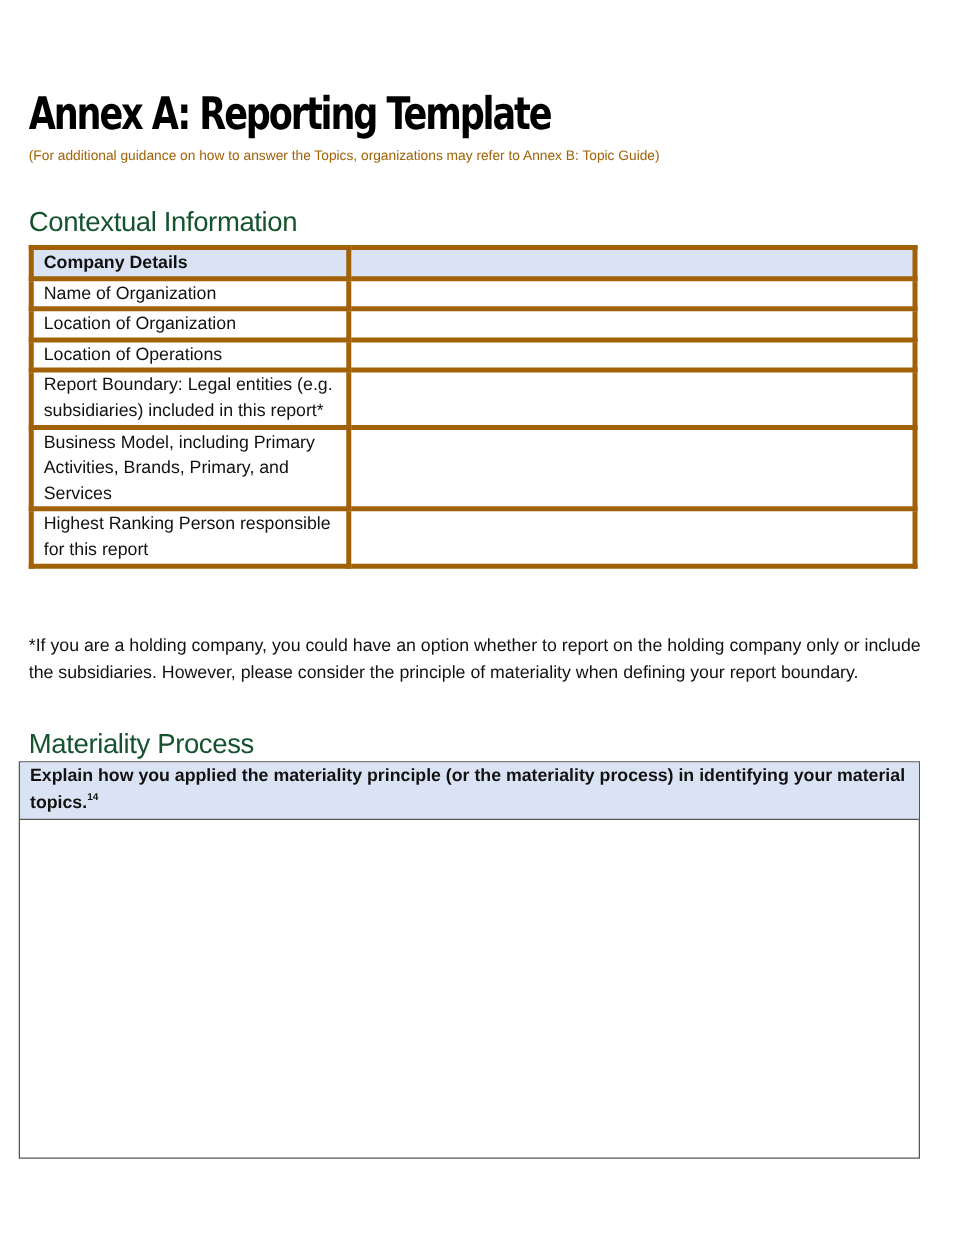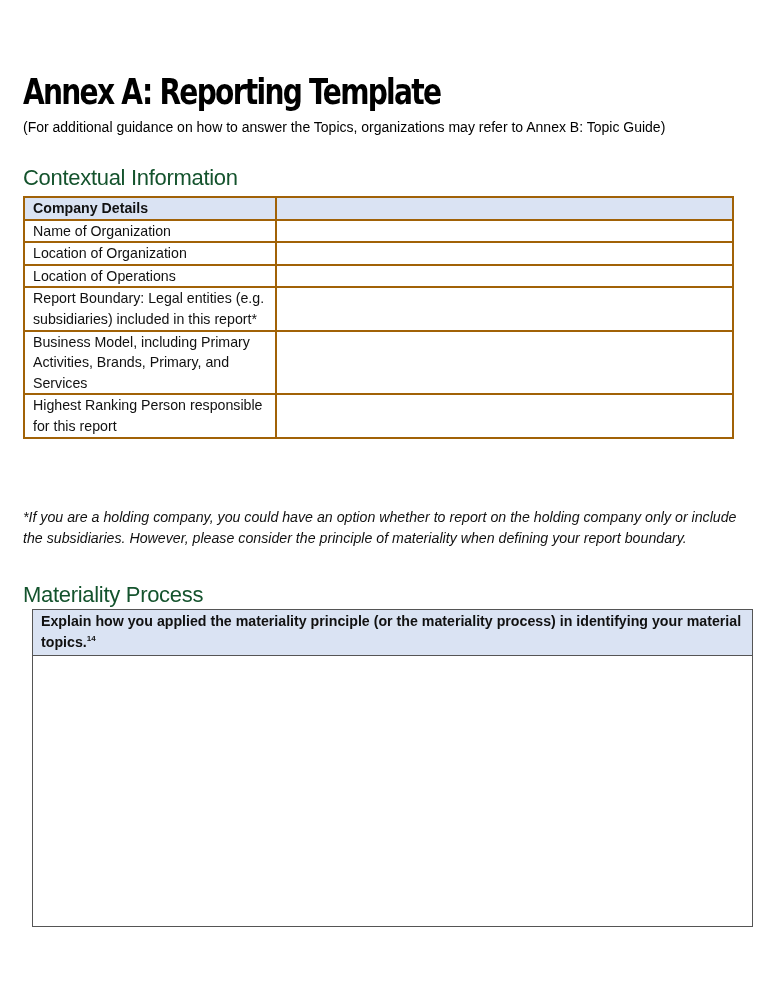--- a/index.html
+++ b/index.html
@@ -1,27 +1,27 @@
 <!DOCTYPE html>
 <html><head>
 <meta charset="utf-8">
 <style>
   html, body { margin: 0; padding: 0; background: #ffffff; }
   body { width: 766px; height: 1000px; position: relative; overflow: hidden; font-family: "Liberation Sans", sans-serif; color: #111; }
   .title { position: absolute; left: 23px; top: 71px; font-family: "DejaVu Sans", sans-serif; font-weight: bold; font-size: 36px; letter-spacing: -2.2px; transform: scaleX(0.78); transform-origin: left top; color: #000; white-space: nowrap; }
-  .subtitle { position: absolute; left: 23px; top: 119px; font-size: 14px; color: #000000; white-space: nowrap; }
+  .subtitle { position: absolute; left: 23px; top: 119px; font-size: 11px; color: #a16207; white-space: nowrap; }
   .h2 { position: absolute; left: 23px; font-size: 22px; color: #14532d; white-space: nowrap; letter-spacing: -0.3px; }
   .h2.ctx { top: 165px; }
   .h2.mat { top: 582px; }
   table.details { position: absolute; left: 23px; top: 196px; width: 711px; border-collapse: collapse; font-size: 14.2px; }
-  table.details td { border: 2px solid #a16207; padding: 0 8px; vertical-align: top; line-height: 20.6px; }
+  table.details td { border: 4px solid #a16207; padding: 0 8px; vertical-align: top; line-height: 20.6px; }
   table.details td.label { width: 234px; }
   table.details tr.head td { background: #dae3f3; font-weight: bold; }
-  .footnote { position: absolute; left: 23px; top: 507px; width: 726px; font-style: italic; font-size: 14.2px; line-height: 20.6px; color: #111; }
-  .mat-box { position: absolute; left: 32px; top: 609px; width: 721px; height: 318px; border: 1px solid #555; box-sizing: border-box; }
+  .footnote { position: absolute; left: 23px; top: 507px; width: 726px; font-size: 14.2px; line-height: 20.6px; color: #111; }
+  .mat-box { position: absolute; left: 15px; top: 609px; width: 721px; height: 318px; border: 1px solid #555; box-sizing: border-box; }
   .mat-head { background: #dae3f3; border-bottom: 1px solid #555; padding: 1px 8px 2px 8px; font-weight: bold; font-size: 14.2px; line-height: 21px; }
   .mat-head sup { font-size: 8px; vertical-align: super; line-height: 0; }
   .mat-answer { width: 100%; height: 275px; border: none; outline: none; resize: none; background: transparent; box-sizing: border-box; padding: 4px 8px; font-family: "Liberation Sans", sans-serif; font-size: 14px; }
   .answer-cell { cursor: text; }
 </style>
 </head>
 <body>
 
 <div class="title">Annex A: Reporting Template</div>
 <div class="subtitle">(For additional guidance on how to answer the Topics, organizations may refer to Annex B: Topic Guide)</div>

